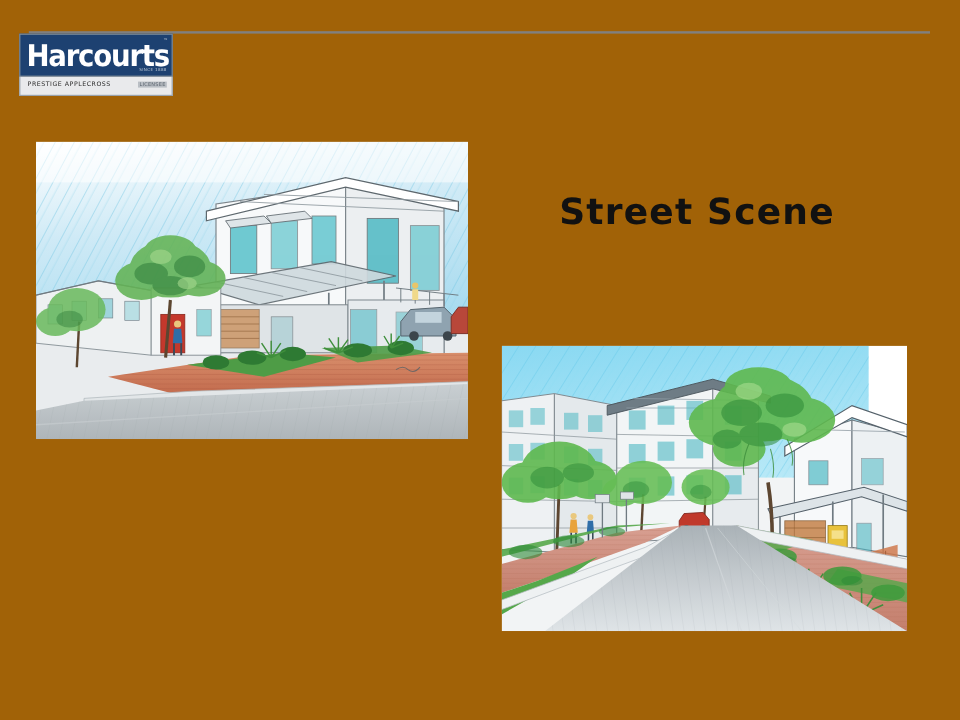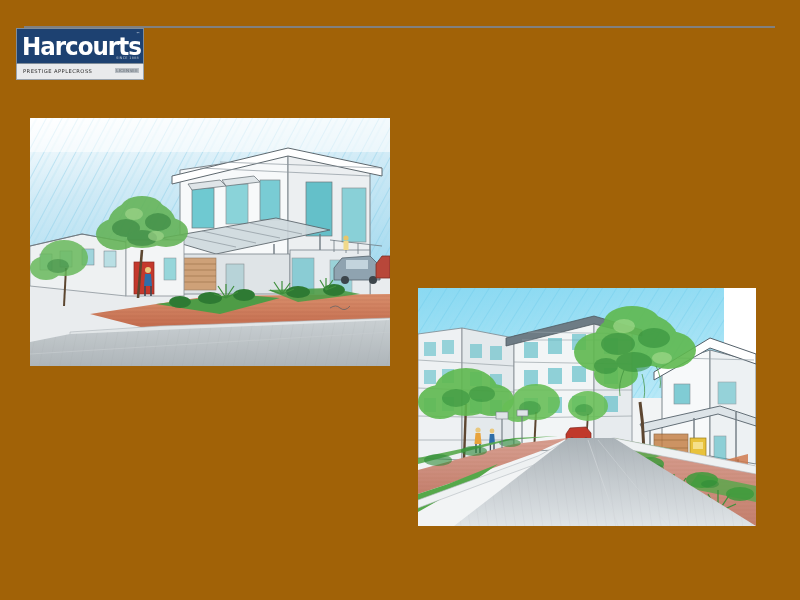--- a/index.html
+++ b/index.html
@@ -91,20 +91,21 @@
       <div class="logo-word">Harcourts</div>
       <div class="logo-tm">™</div>
       <div class="logo-since">SINCE 1888</div>
     </div>
     <div class="logo-sub">
       <div class="logo-sub-text">PRESTIGE APPLECROSS</div>
       <div class="logo-sub-right">LICENSEE</div>
     </div>
   </div>
 
+  <div class="slide-title">Street Scene</div>
 
   <div class="render" id="render-1">
     <svg viewBox="0 0 360 248" preserveAspectRatio="none">
       <defs>
         <linearGradient id="r1sky" x1="0" y1="0" x2="0.25" y2="1">
           <stop offset="0" stop-color="#ffffff"></stop>
           <stop offset="0.45" stop-color="#cfeaf6"></stop>
           <stop offset="1" stop-color="#a7dbef"></stop>
         </linearGradient>
         <linearGradient id="r1road" x1="0" y1="0" x2="0" y2="1">

